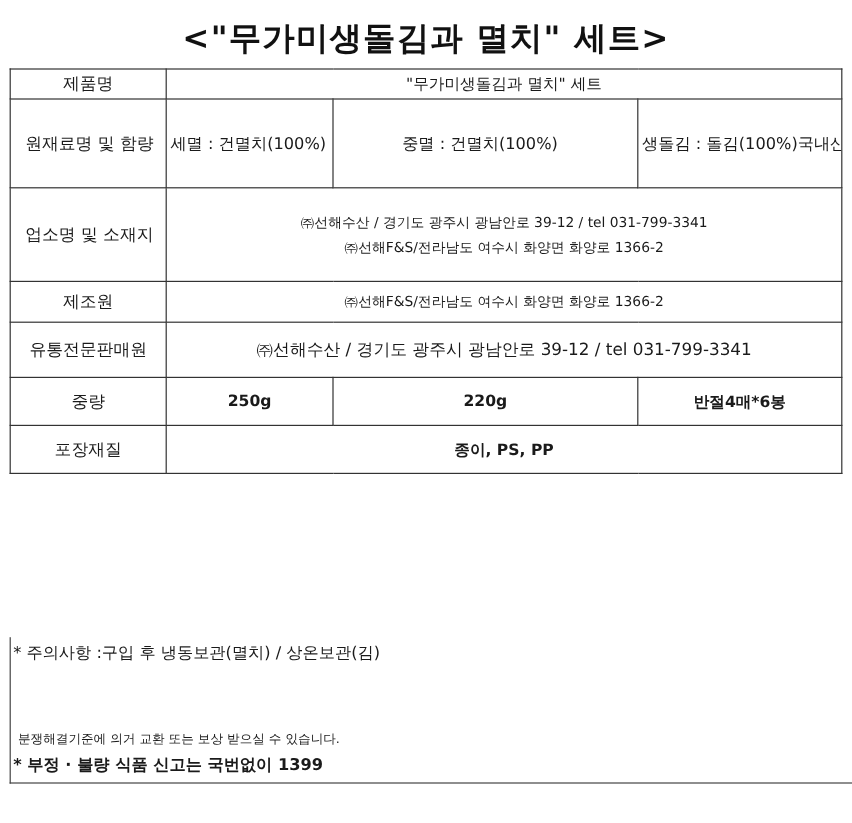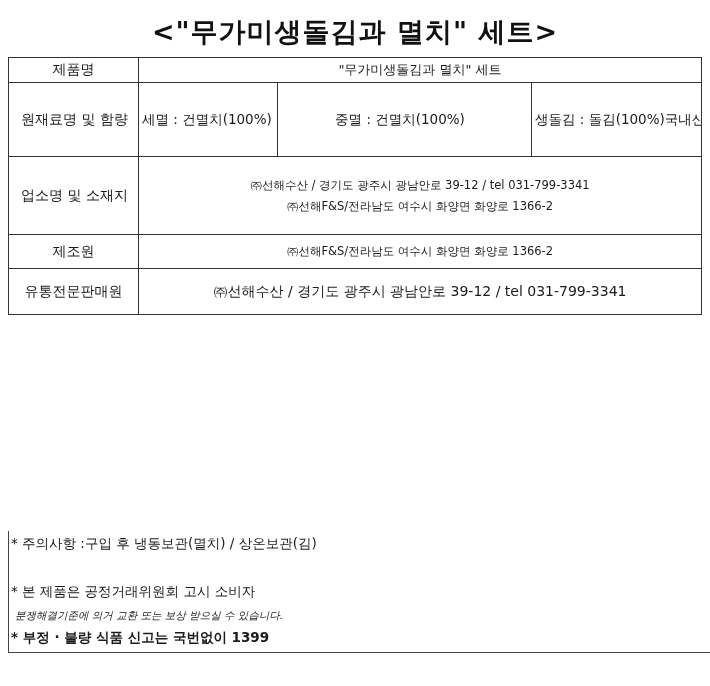--- a/index.html
+++ b/index.html
@@ -11,21 +11,21 @@
                table-layout:fixed; }
   table.info td { border:1.3px solid #333; padding:0 12px; font-size:13px; text-align:center;
                   vertical-align:middle; overflow:hidden; white-space:nowrap; }
   table.info td.label { font-size:14px; }
   td.left { text-align:center; padding-left:3px !important; }
   .bold { font-weight:bold; }
   .sm { font-size:11.5px !important; }
   .notes { position:absolute; left:8px; top:531px; width:691px; height:121px;
            border:1.3px solid #444; border-top:none; box-sizing:content-box;padding-left:12px; }
   .note { position:absolute; left:2px; font-size:13.5px; white-space:nowrap; }
-  .note.small { font-size:10.5px; left:6px;font-style:italic; }
+  .note.small { font-size:10.5px; left:6px; }
 </style>
 </head>
 <body>
 
 <div class="title">&lt;"무가미생돌김과 멸치" 세트&gt;</div>
 
 <table class="info">
   <colgroup>
     <col style="width:130px">
     <col style="width:139px">
@@ -51,21 +51,30 @@
     </td>
   </tr>
   <tr style="height:34px">
     <td class="label">제조원</td>
     <td colspan="3" class="sm">㈜선해F&amp;S/전라남도 여수시 화양면 화양로 1366-2</td>
   </tr>
   <tr style="height:46px">
     <td class="label">유통전문판매원</td>
     <td colspan="3" style="font-size:14px">㈜선해수산 / 경기도 광주시 광남안로 39-12 / tel 031-799-3341</td>
   </tr>
+  <tr style="height:40px">
+    <td class="label">중량</td>
+    <td class="bold">250g</td>
+    <td class="bold">220g</td>
+    <td class="bold">반절4매*6봉</td>
+  </tr>
+  <tr style="height:40px">
+    <td class="label">포장재질</td>
+    <td colspan="3" class="bold">종이, PS, PP</td>
+  </tr>
 </tbody>
   </table>
 
 <div class="notes">
   <div class="note" style="top:4px">* 주의사항 :구입 후 냉동보관(멸치) / 상온보관(김)</div>
-  <div class="note" style="top:52px">* 본 제품은 공정거래위원회 고시 소비자</div>
   <div class="note small" style="top:78px">분쟁해결기준에 의거 교환 또는 보상 받으실 수 있습니다.</div>
   <div class="note" style="top:98px; font-weight:bold;">* 부정 · 불량 식품 신고는 국번없이 1399</div>
 </div>
 
 </body></html>

